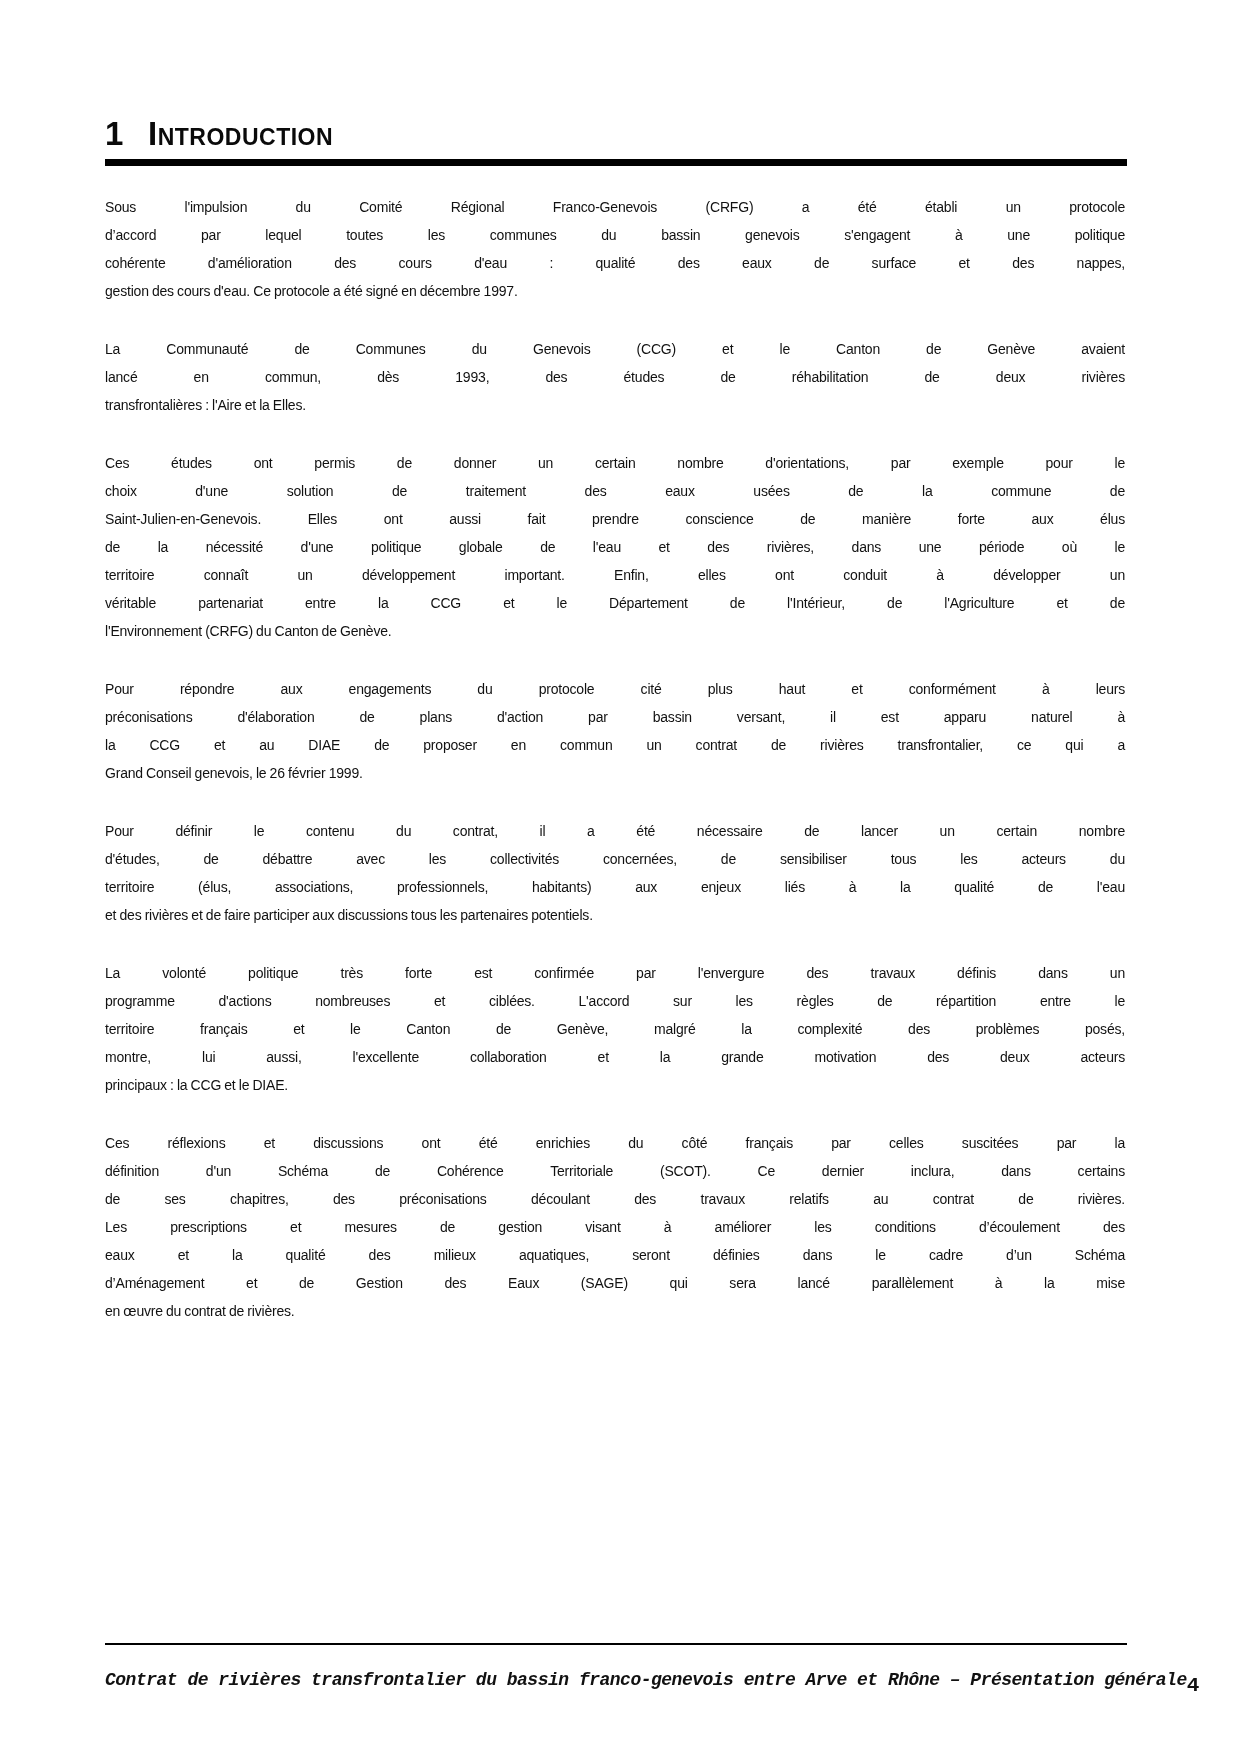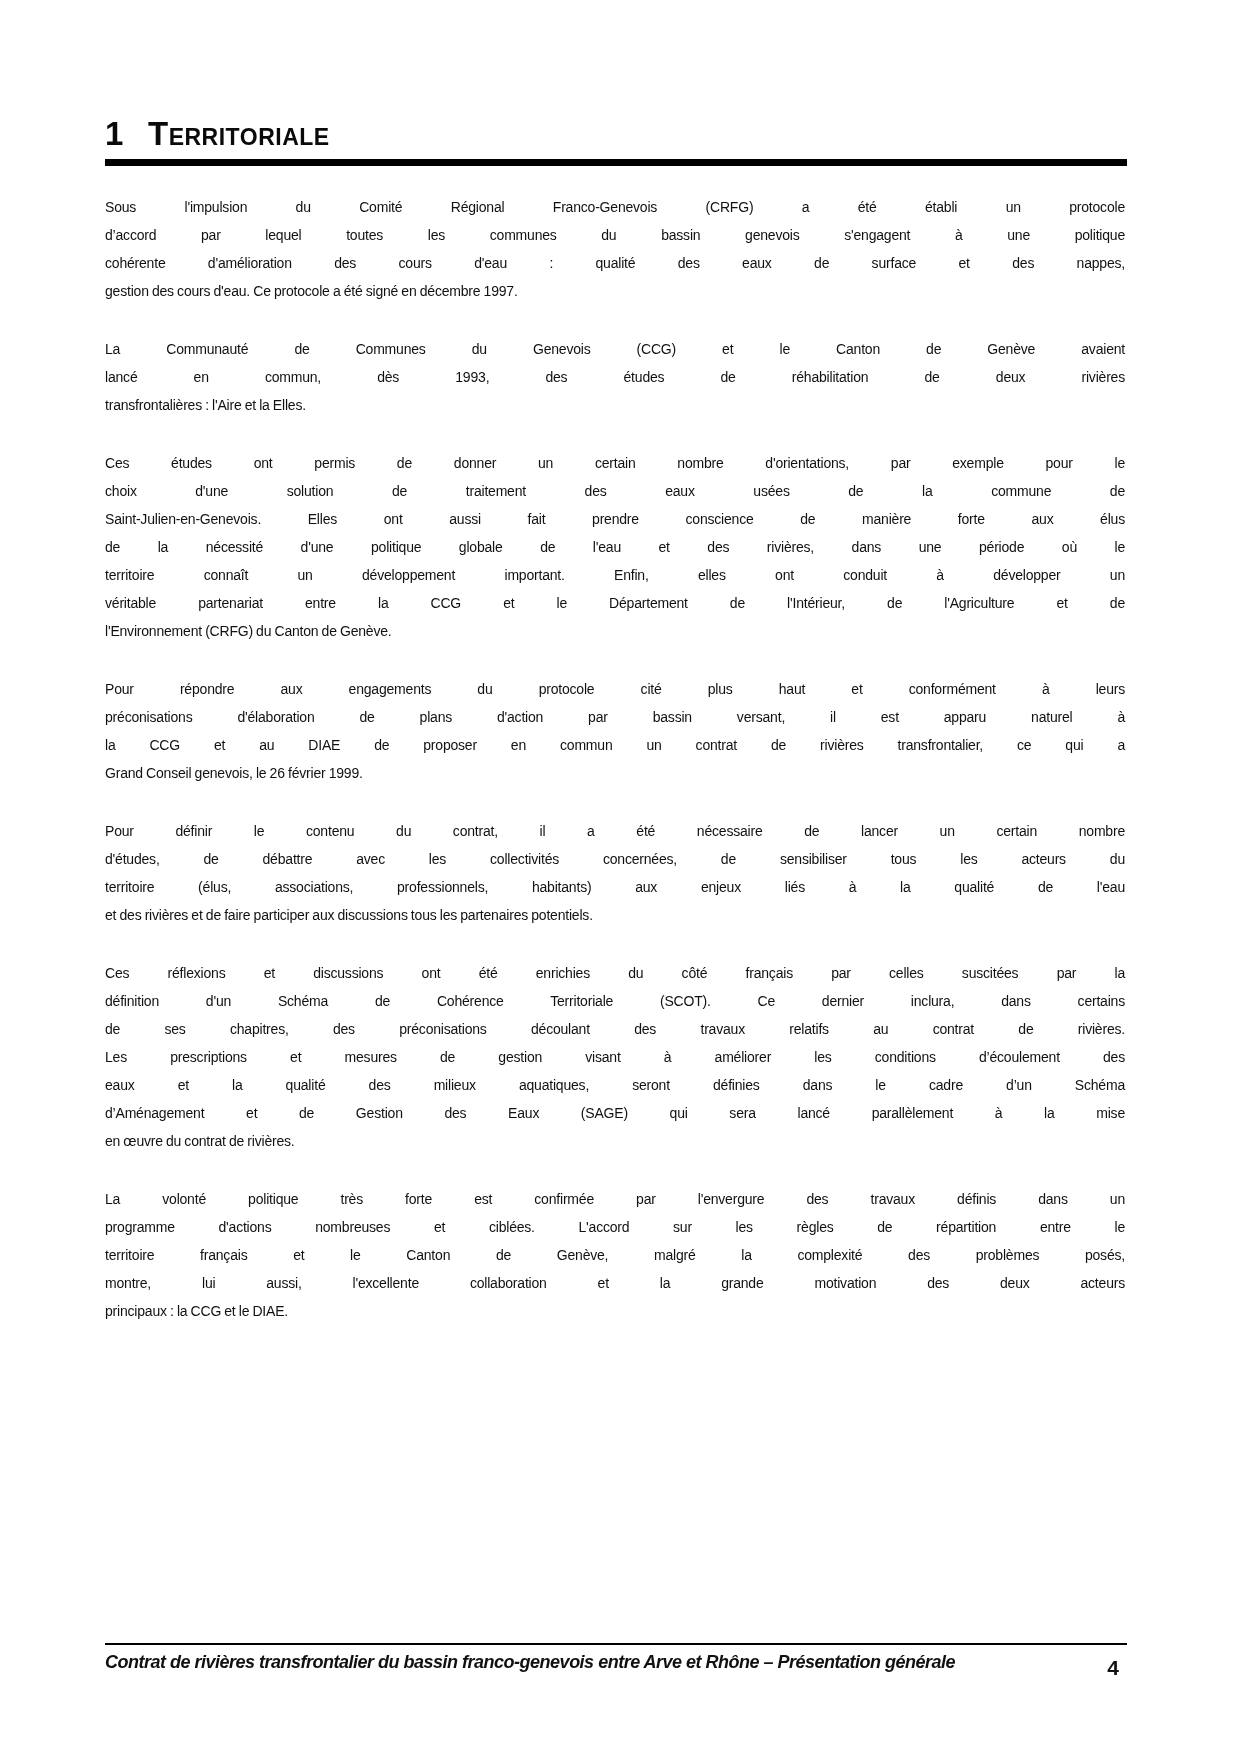--- a/index.html
+++ b/index.html
@@ -78,22 +78,23 @@
     width: 1022px;
   }
   .footer-rule {
     height: 2px;
     background: #000000;
   }
   .footer-row {
     display: flex;
     justify-content: space-between;
     align-items: flex-start;
-    margin-top: 7px;
+    margin-top: 25px;
     padding-right: 8px;
+    font-family: Liberation Mono, monospace;
   }
   .footer-title {
     font-style: italic;
     font-weight: bold;
     font-size: 18px;
     letter-spacing: -0.5px;
     white-space: nowrap;
   }
   .page-number {
     font-weight: bold;
@@ -102,21 +103,21 @@
   }
 </style>
 </head>
 <body>
 
 <div class="page">
 
   <div class="heading-block">
     <div class="heading-row">
       <span class="heading-number">1</span>
-      <span class="heading-title">Territoriale</span>
+      <span class="heading-title">Introduction</span>
     </div>
     <div class="heading-rule"></div>
   </div>
 
   <div class="body-text">
 
   <div class="paragraph">
         <div class="line">Sous l'impulsion du Comité Régional Franco-Genevois (CRFG) a été établi un protocole</div>
         <div class="line">d’accord par lequel toutes les communes du bassin genevois s'engagent à une politique</div>
         <div class="line">cohérente d'amélioration des cours d'eau : qualité des eaux de surface et des nappes,</div>
@@ -142,34 +143,34 @@
         <div class="line">la CCG et au DIAE de proposer en commun un contrat de rivières transfrontalier, ce qui a</div>
         <div class="line">Grand Conseil genevois, le 26 février 1999.</div>
       </div>
       <div class="paragraph">
         <div class="line">Pour définir le contenu du contrat, il a été nécessaire de lancer un certain nombre</div>
         <div class="line">d'études, de débattre avec les collectivités concernées, de sensibiliser tous les acteurs du</div>
         <div class="line">territoire (élus, associations, professionnels, habitants) aux enjeux liés à la qualité de l'eau</div>
         <div class="line">et des rivières et de faire participer aux discussions tous les partenaires potentiels.</div>
       </div>
       <div class="paragraph">
+        <div class="line">La volonté politique très forte est confirmée par l'envergure des travaux définis dans un</div>
+        <div class="line">programme d'actions nombreuses et ciblées. L'accord sur les règles de répartition entre le</div>
+        <div class="line">territoire français et le Canton de Genève, malgré la complexité des problèmes posés,</div>
+        <div class="line">montre, lui aussi, l'excellente collaboration et la grande motivation des deux acteurs</div>
+        <div class="line">principaux : la CCG et le DIAE.</div>
+      </div>
+      <div class="paragraph">
         <div class="line">Ces réflexions et discussions ont été enrichies du côté français par celles suscitées par la</div>
         <div class="line">définition d'un Schéma de Cohérence Territoriale (SCOT). Ce dernier inclura, dans certains</div>
         <div class="line">de ses chapitres, des préconisations découlant des travaux relatifs au contrat de rivières.</div>
         <div class="line">Les prescriptions et mesures de gestion visant à améliorer les conditions d’écoulement des</div>
         <div class="line">eaux et la qualité des milieux aquatiques, seront définies dans le cadre d’un Schéma</div>
         <div class="line">d’Aménagement et de Gestion des Eaux (SAGE) qui sera lancé parallèlement à la mise</div>
         <div class="line">en œuvre du contrat de rivières.</div>
-      </div>
-      <div class="paragraph">
-        <div class="line">La volonté politique très forte est confirmée par l'envergure des travaux définis dans un</div>
-        <div class="line">programme d'actions nombreuses et ciblées. L'accord sur les règles de répartition entre le</div>
-        <div class="line">territoire français et le Canton de Genève, malgré la complexité des problèmes posés,</div>
-        <div class="line">montre, lui aussi, l'excellente collaboration et la grande motivation des deux acteurs</div>
-        <div class="line">principaux : la CCG et le DIAE.</div>
       </div>
     </div>
 
   <div class="footer-block">
     <div class="footer-rule"></div>
     <div class="footer-row">
       <span class="footer-title">Contrat de rivières transfrontalier du bassin franco-genevois entre Arve et Rhône – Présentation générale</span>
       <span class="page-number">4</span>
     </div>
   </div>

